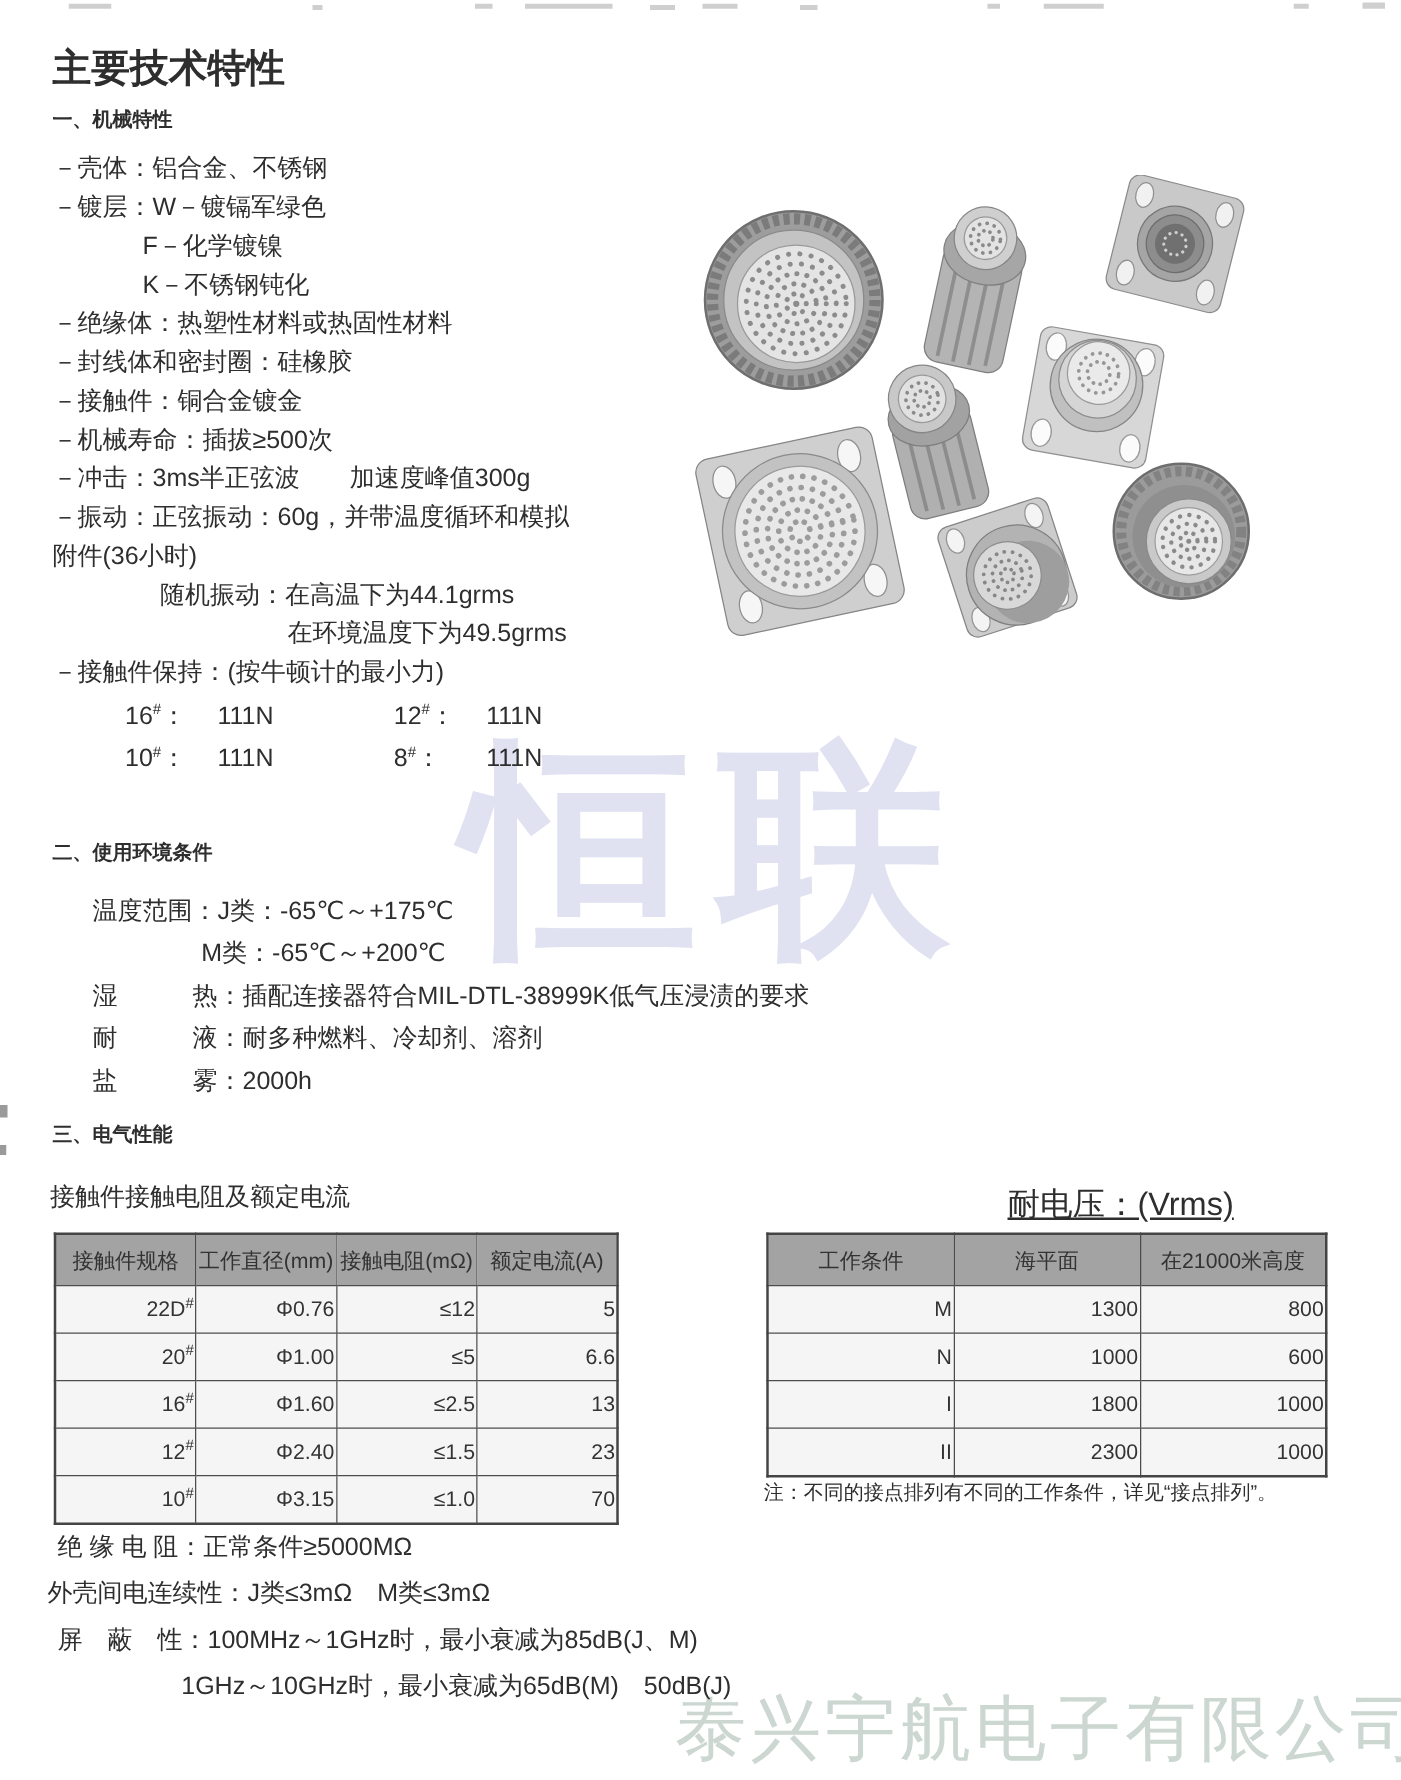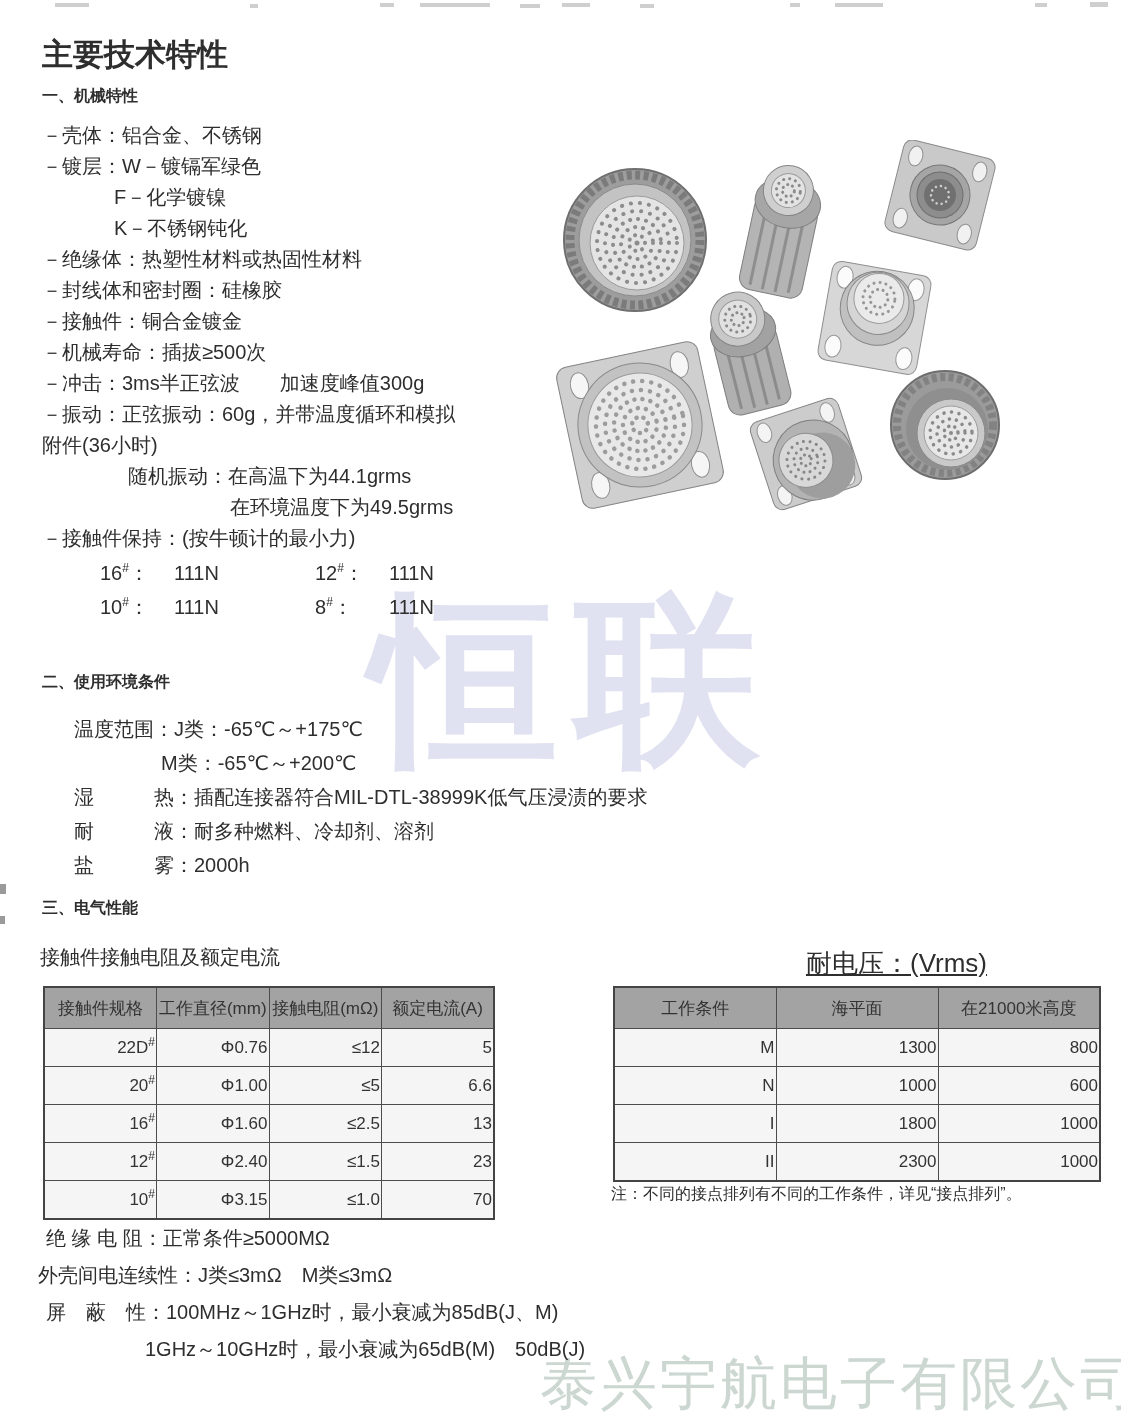--- a/index.html
+++ b/index.html
@@ -29,21 +29,21 @@
   .ret-row{display:flex;height:34px;line-height:34px;font-size:20px;}
   .ret-spec{width:74px;}
   .ret-force{width:141px;}
   sup{font-size:12px;line-height:0;}
   .tbl-title{position:absolute;font-size:20px;white-space:nowrap;}
   #t1-title{left:40px;top:944px;}
   #t2-title{left:806px;top:946px;font-size:26px;text-decoration:underline;}
   table{position:absolute;border-collapse:collapse;table-layout:fixed;
         font-size:17px;text-align:center;color:#333;}
   #table1{left:43px;top:986px;width:452px;}
-  #table2{left:613px;top:986px;width:488px;padding-left:48px;}
+  #table2{left:613px;top:986px;width:449px;padding-left:48px;}
   th,td{border:1px solid #4c4c4c;overflow:hidden;}
   table{border:2px solid #444;}
   th{background:#a3a3a3;height:38px;font-weight:normal;font-size:17px;}
   td{background:#f5f5f5;height:35px;text-align:right;}
   #t2-note{position:absolute;left:611px;top:1184px;font-size:16px;color:#2e2e2e;white-space:nowrap;}
   .photo{position:absolute;left:555px;top:140px;}
   .artifact{position:absolute;background:#cfcfcf;z-index:1;}
   .edge-mark{position:absolute;background:#9a9a9a;z-index:1;}
 </style>
 </head>

